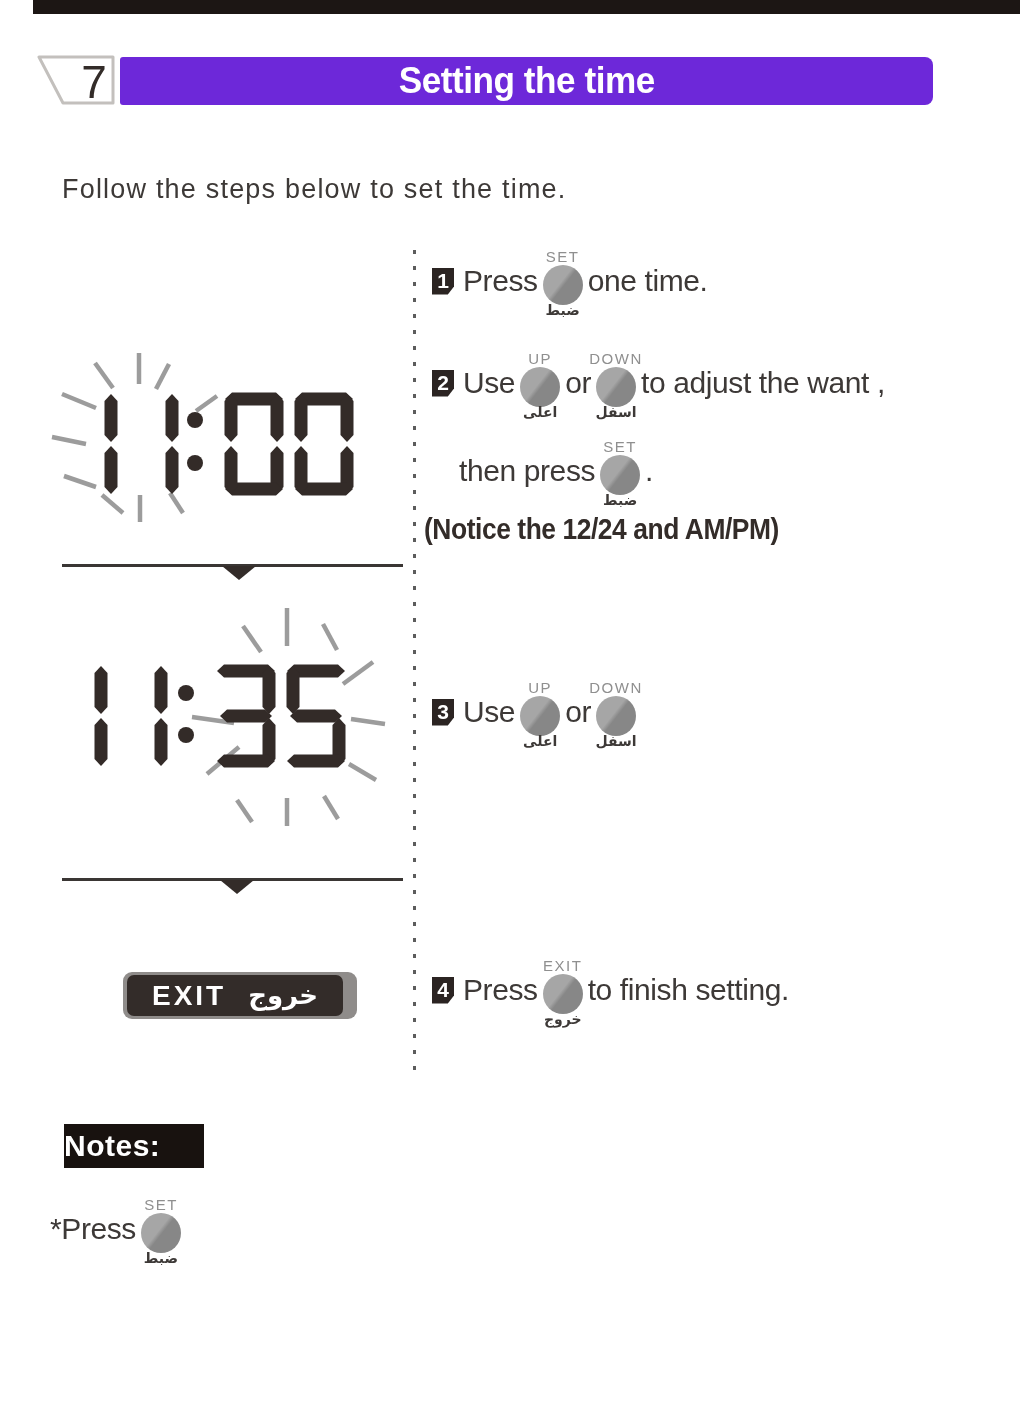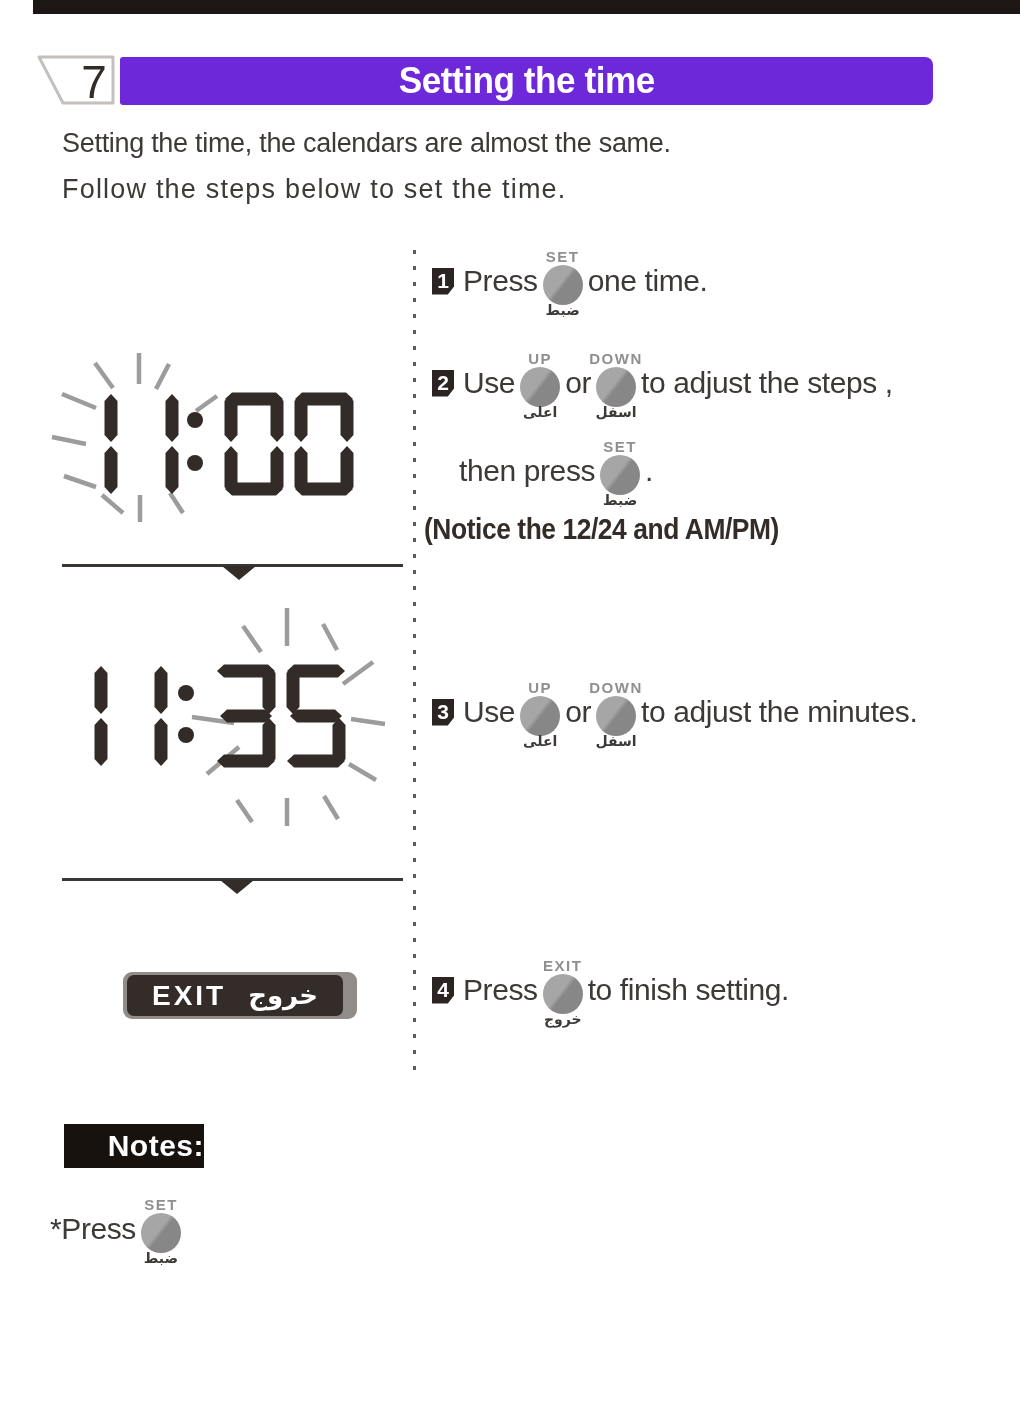--- a/index.html
+++ b/index.html
@@ -40,48 +40,47 @@
   
   .step-row{position:absolute;display:flex;align-items:center;height:44px;font-size:30px;
             letter-spacing:-0.4px;color:#3d3937;white-space:nowrap;}
   .marker{width:22px;height:27px;background:#2b2422;color:#ffffff;font-weight:bold;font-size:21px;
           display:flex;align-items:center;justify-content:center;margin-right:9px;flex:0 0 auto;
           clip-path:polygon(0 0,100% 0,100% 70%,72% 100%,0 100%);}
   .btn{position:relative;width:40px;height:40px;border-radius:50%;margin:0 5px;flex:0 0 auto;
        transform:translateY(4px);
        background:linear-gradient(128deg,#a6a6a6 0 44%,#878787 52% 100%);}
   .btn-label{position:absolute;bottom:100%;margin-bottom:1px;left:50%;transform:translateX(-50%);
-             font-size:15px;font-weight:bold;color:#8f8f8f;letter-spacing:1.5px;line-height:1;margin-top:24px;}
+             font-size:15px;font-weight:normal;color:#8f8f8f;letter-spacing:1.5px;line-height:1;margin-top:24px;}
   .btn-ar{position:absolute;top:100%;margin-top:-2px;left:50%;transform:translateX(-50%);
           font-size:14px;font-weight:bold;color:#3d3937;line-height:1.1;}
   .notice{position:absolute;left:424px;top:512px;font-size:30px;font-weight:bold;color:#332c29;
           letter-spacing:-0.5px;transform:scaleX(0.88);transform-origin:0 50%;white-space:nowrap;}
 
   
   .notes-box{position:absolute;left:64px;top:1124px;width:140px;height:44px;background:#18120f;
-             display:flex;align-items:center;justify-content:flex-end;color:#ffffff;
+             display:flex;align-items:center;justify-content:flex-start;color:#ffffff;
              font-weight:bold;font-size:30px;letter-spacing:0.5px;}
   .note-row{left:50px;top:1207px;}
 </style>
 </head>
 <body>
 
 <div class="page">
 
   <div class="top-bar"></div>
 
   <svg class="num-box" width="78" height="51" viewBox="0 0 78 51">
     <polygon points="2,2 76,2 76,48 26,48" fill="#ffffff" stroke="#c3c0bd" stroke-width="3" stroke-linejoin="round"></polygon>
     <text x="57" y="43" text-anchor="middle">7</text>
   </svg>
   <div class="title-bar">
     <span class="title-text">Setting the time</span>
   </div>
 
-  <div class="intro l1" style="top:128px;">Setting the time, the calendars are almost the same.</div>
   <div class="intro l2" style="top:174px;">Follow the steps below to set the time.</div>
 
   <svg id="clock1" class="clock" style="left:40px;top:350px;" width="370" height="218">
       <line x1="55" y1="13" x2="73" y2="38" stroke="#9c9c9c" stroke-width="4.5"></line>
       <line x1="99" y1="3" x2="99" y2="34" stroke="#9c9c9c" stroke-width="4.5"></line>
       <line x1="129" y1="14" x2="116" y2="39" stroke="#9c9c9c" stroke-width="4.5"></line>
       <line x1="177" y1="46" x2="156" y2="61" stroke="#9c9c9c" stroke-width="4.5"></line>
       <line x1="22" y1="44" x2="56" y2="58" stroke="#9c9c9c" stroke-width="4.5"></line>
       <line x1="12" y1="87" x2="46" y2="94" stroke="#9c9c9c" stroke-width="4.5"></line>
       <line x1="24" y1="126" x2="56" y2="137" stroke="#9c9c9c" stroke-width="4.5"></line>
@@ -183,21 +182,21 @@
     <span>Use</span>
     <span class="btn">
       <span class="btn-label">UP</span>
       <span class="btn-ar">اعلى</span>
     </span>
     <span>or</span>
     <span class="btn">
       <span class="btn-label">DOWN</span>
       <span class="btn-ar">اسفل</span>
     </span>
-    <span>to adjust the steps ,</span>
+    <span>to adjust the want ,</span>
   </div>
 
   <div class="step-row" style="left:459px;top:449px;">
     <span>then press</span>
     <span class="btn">
       <span class="btn-label">SET</span>
       <span class="btn-ar">ضبط</span>
     </span>
     <span>.</span>
   </div>
@@ -209,21 +208,20 @@
     <span>Use</span>
     <span class="btn">
       <span class="btn-label">UP</span>
       <span class="btn-ar">اعلى</span>
     </span>
     <span>or</span>
     <span class="btn">
       <span class="btn-label">DOWN</span>
       <span class="btn-ar">اسفل</span>
     </span>
-    <span>to adjust the minutes.</span>
   </div>
 
   <div class="step-row" style="left:432px;top:968px;">
     <span class="marker">4</span>
     <span>Press</span>
     <span class="btn">
       <span class="btn-label">EXIT</span>
       <span class="btn-ar">خروج</span>
     </span>
     <span>to finish setting.</span>

